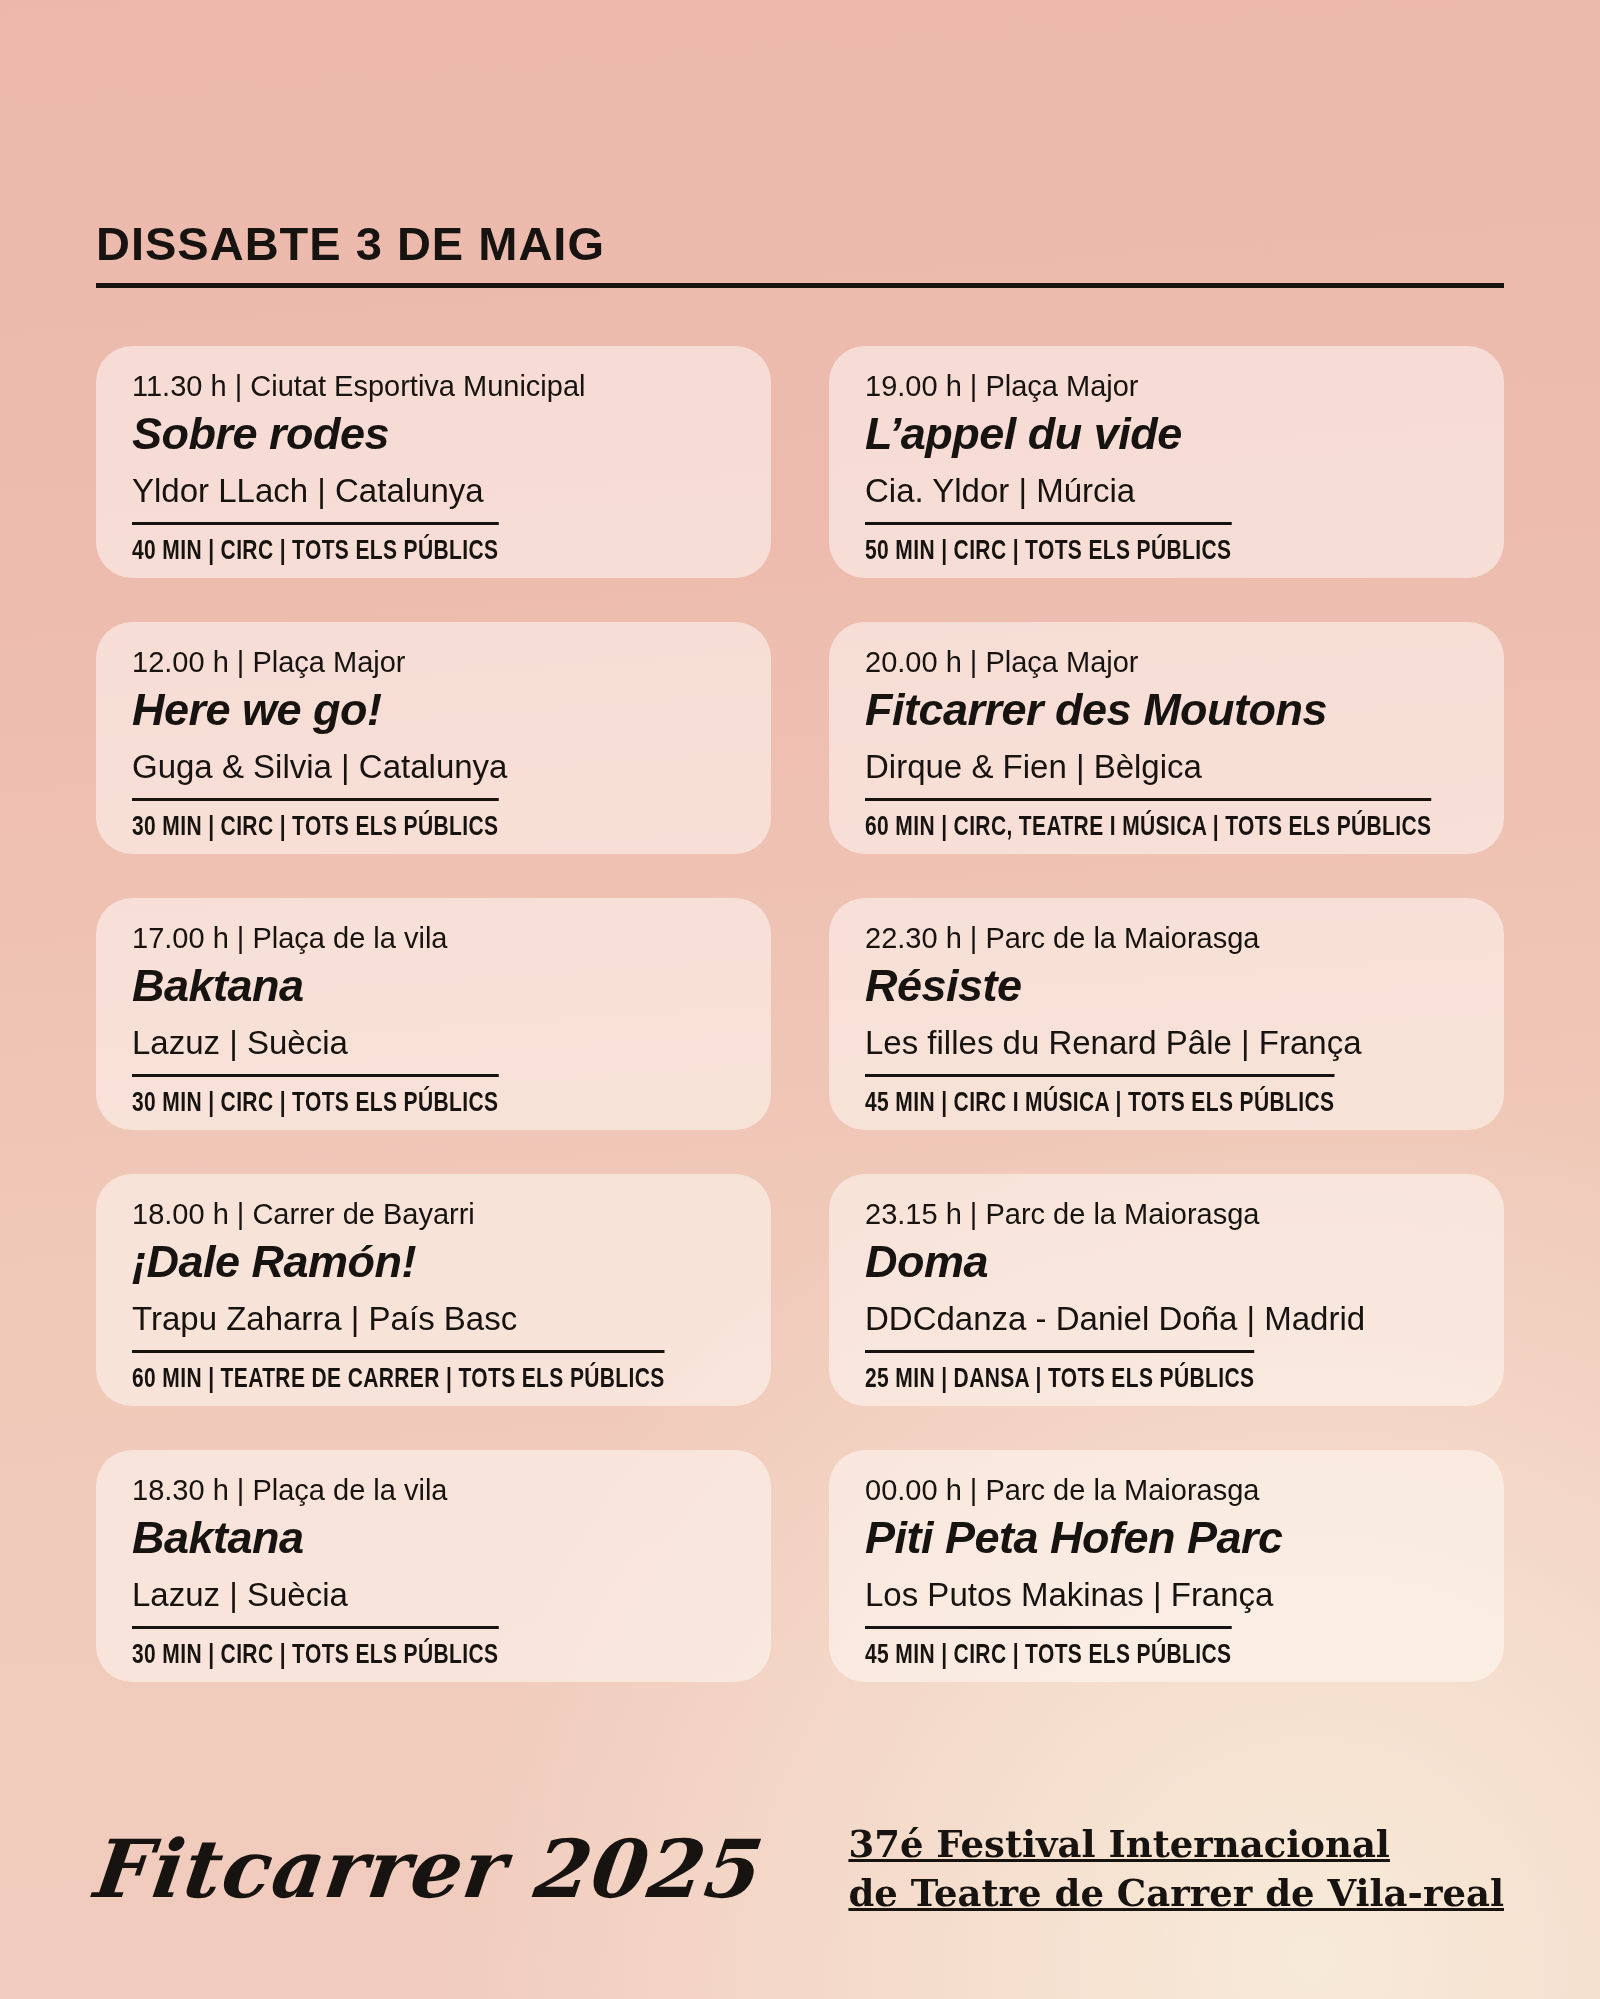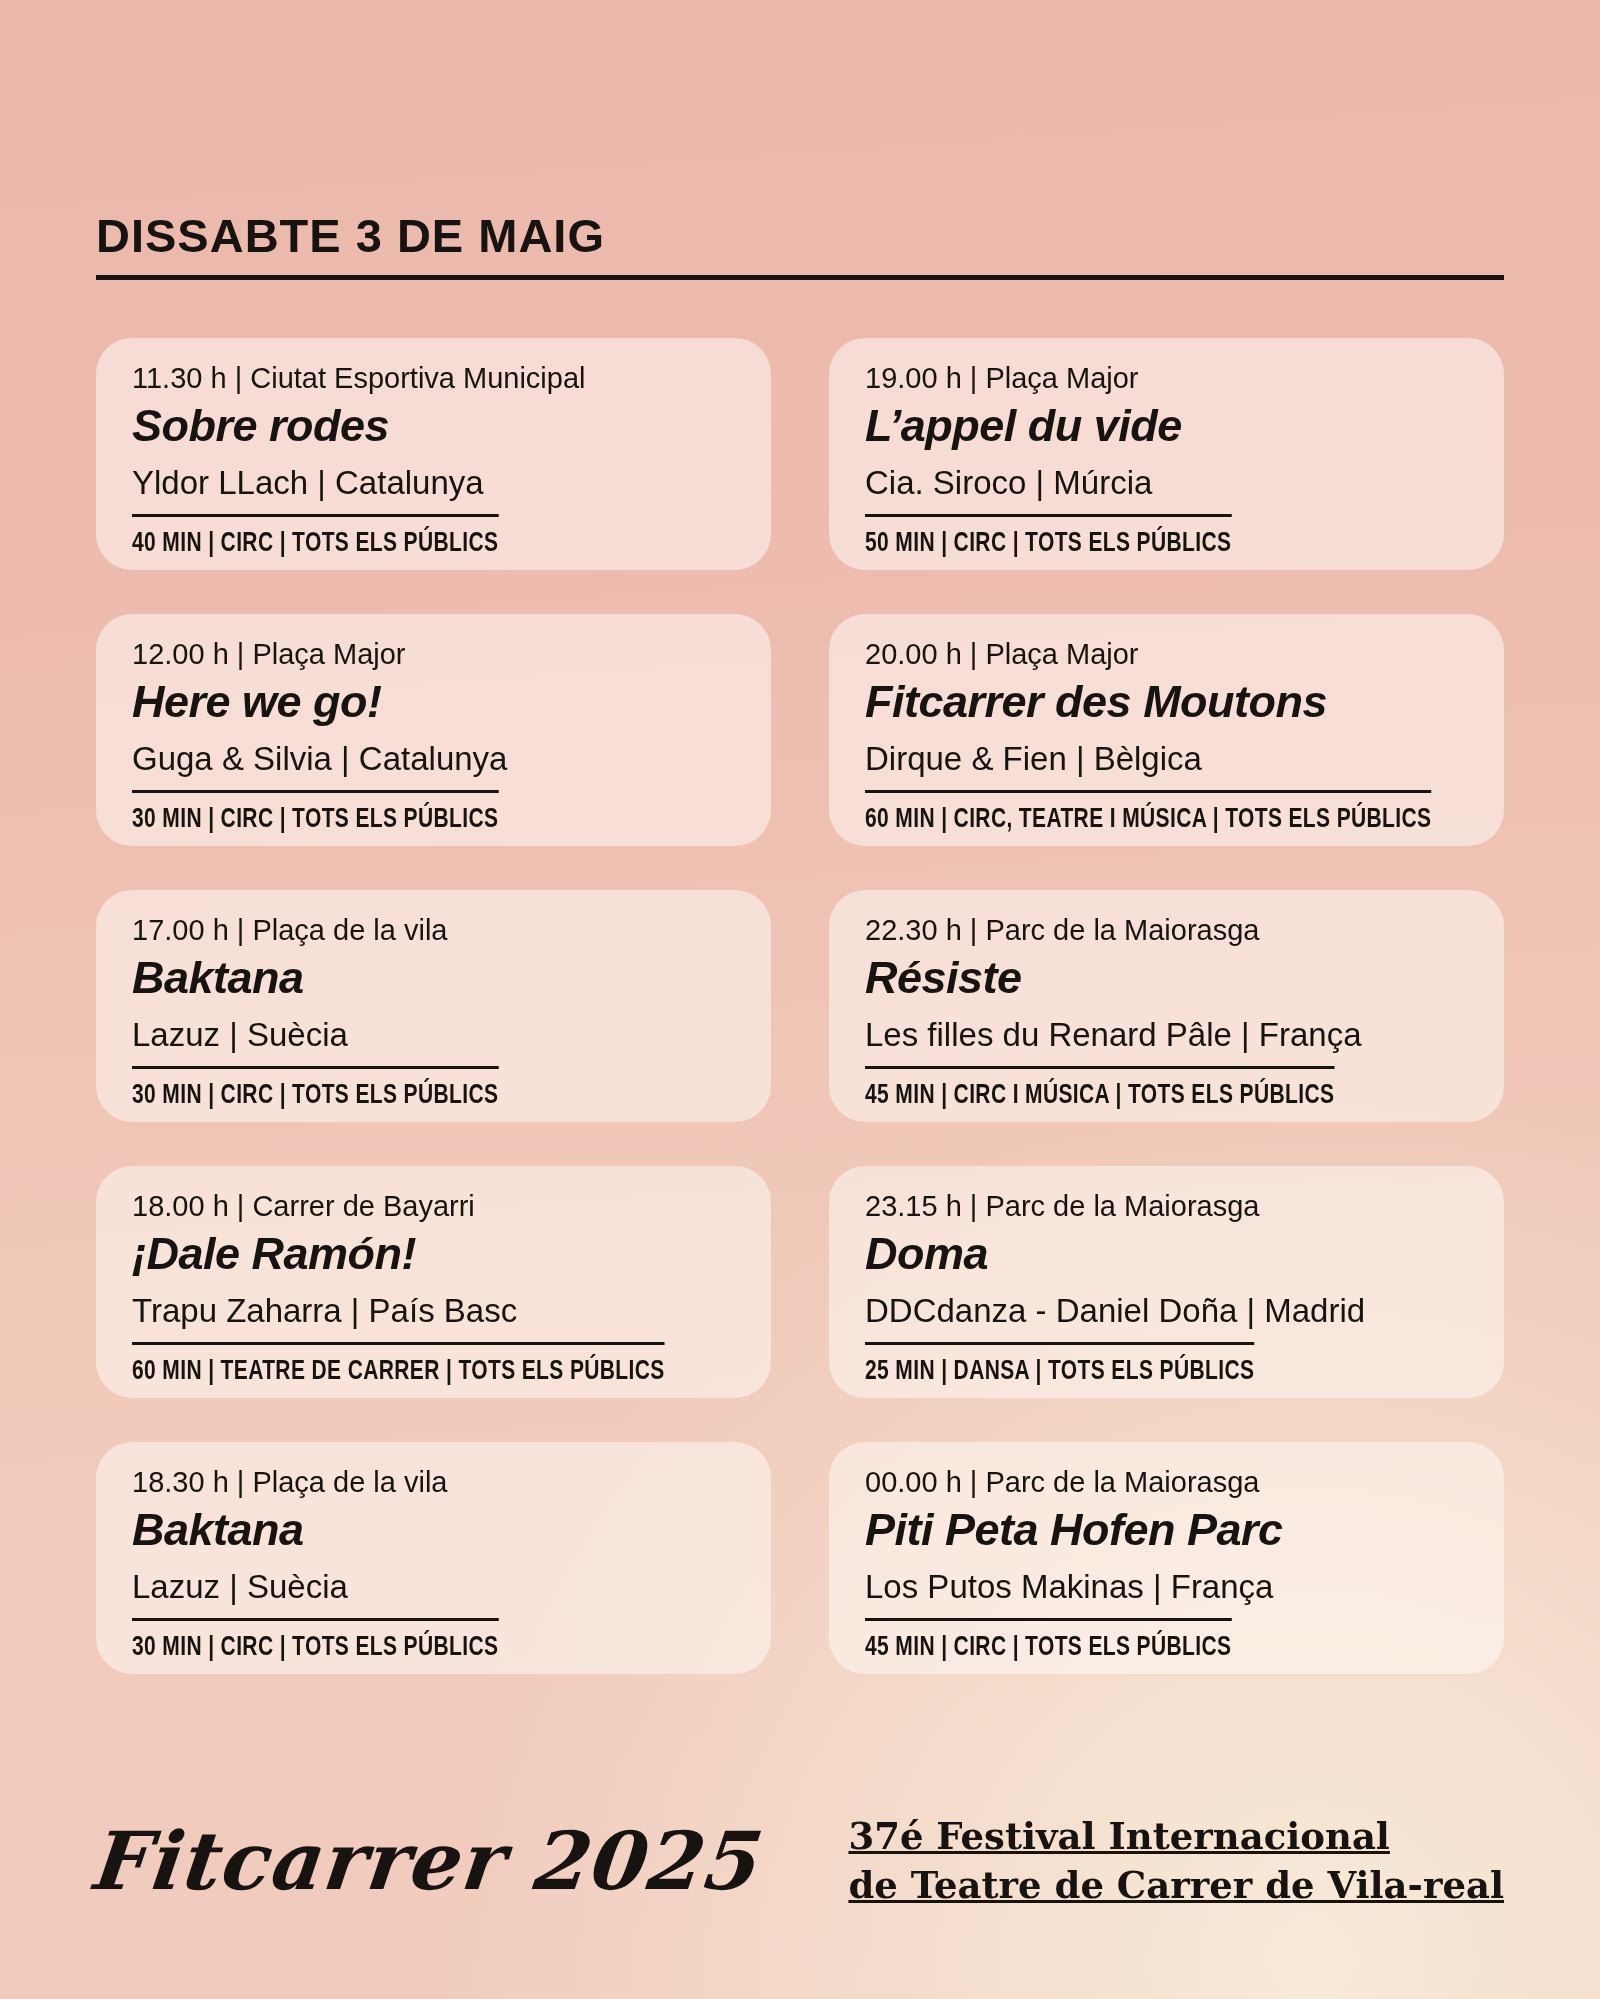--- a/index.html
+++ b/index.html
@@ -5,21 +5,21 @@
   * { margin: 0; padding: 0; box-sizing: border-box; }
   html, body { width: 1600px; height: 1999px; }
   body {
     font-family: "Liberation Sans", sans-serif;
     color: #171310;
     background:
       radial-gradient(95% 75% at 82% 98%, rgba(248,236,218,0.95) 0%, rgba(248,236,218,0) 58%),
       linear-gradient(176deg, #ecb8ac 0%, #edbcaf 30%, #f0c9b9 62%, #f1ccbe 100%);
     overflow: hidden;
   }
-  .page { padding: 0 96px; }
+  .page { padding: 8px 96px; }
 
   
   .header { padding-top: 212px; }
   .page-title {
     font-size: 47px;
     font-weight: bold;
     letter-spacing: 1px;
     line-height: 1;
   }
   .title-rule {
@@ -146,21 +146,21 @@
     <article class="card">
       <div class="schedule">18.30 h | Plaça de la vila</div>
       <h2 class="event-title">Baktana</h2>
       <div class="company">Lazuz | Suècia</div>
       <div class="meta"><span class="meta-inner">30 MIN | CIRC | TOTS ELS PÚBLICS</span></div>
     </article>
 
     <article class="card">
       <div class="schedule">19.00 h | Plaça Major</div>
       <h2 class="event-title">L’appel du vide</h2>
-      <div class="company">Cia. Siroco | Múrcia</div>
+      <div class="company">Cia. Yldor | Múrcia</div>
       <div class="meta"><span class="meta-inner">50 MIN | CIRC | TOTS ELS PÚBLICS</span></div>
     </article>
 
     <article class="card">
       <div class="schedule">20.00 h | Plaça Major</div>
       <h2 class="event-title">Fitcarrer des Moutons</h2>
       <div class="company">Dirque &amp; Fien | Bèlgica</div>
       <div class="meta"><span class="meta-inner">60 MIN | CIRC, TEATRE I MÚSICA | TOTS ELS PÚBLICS</span></div>
     </article>
 

